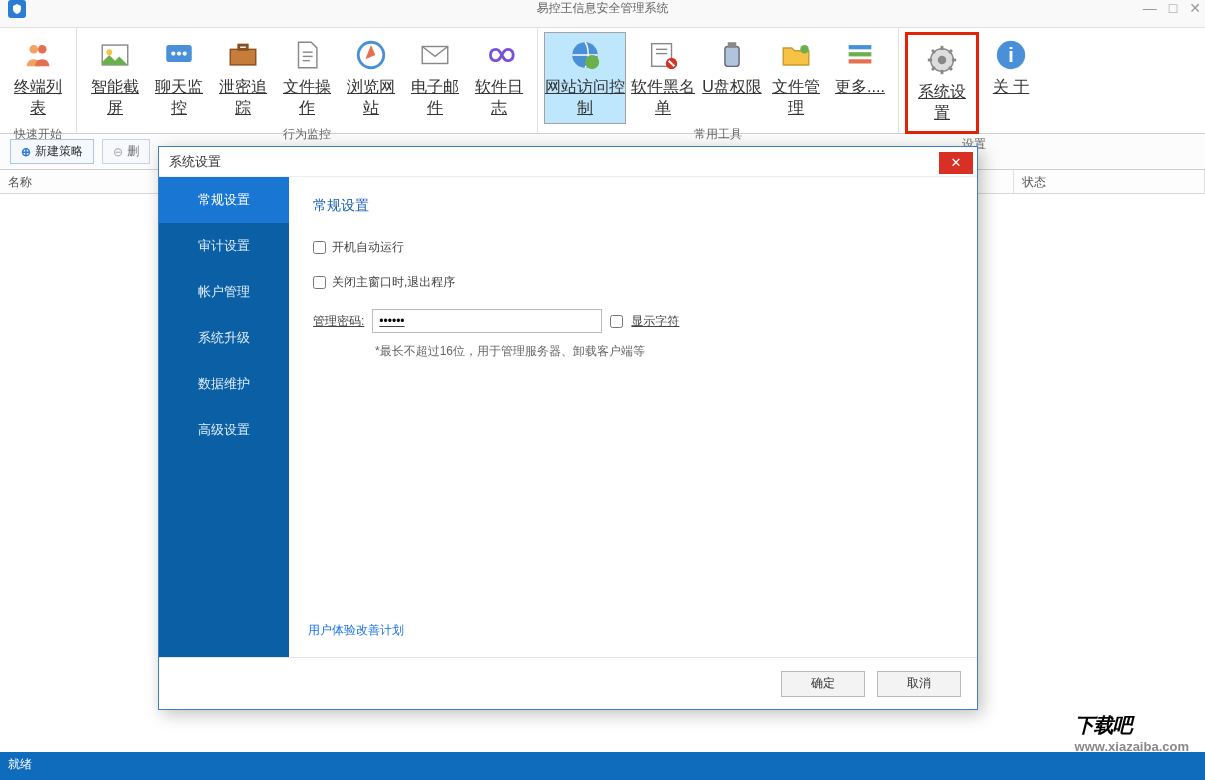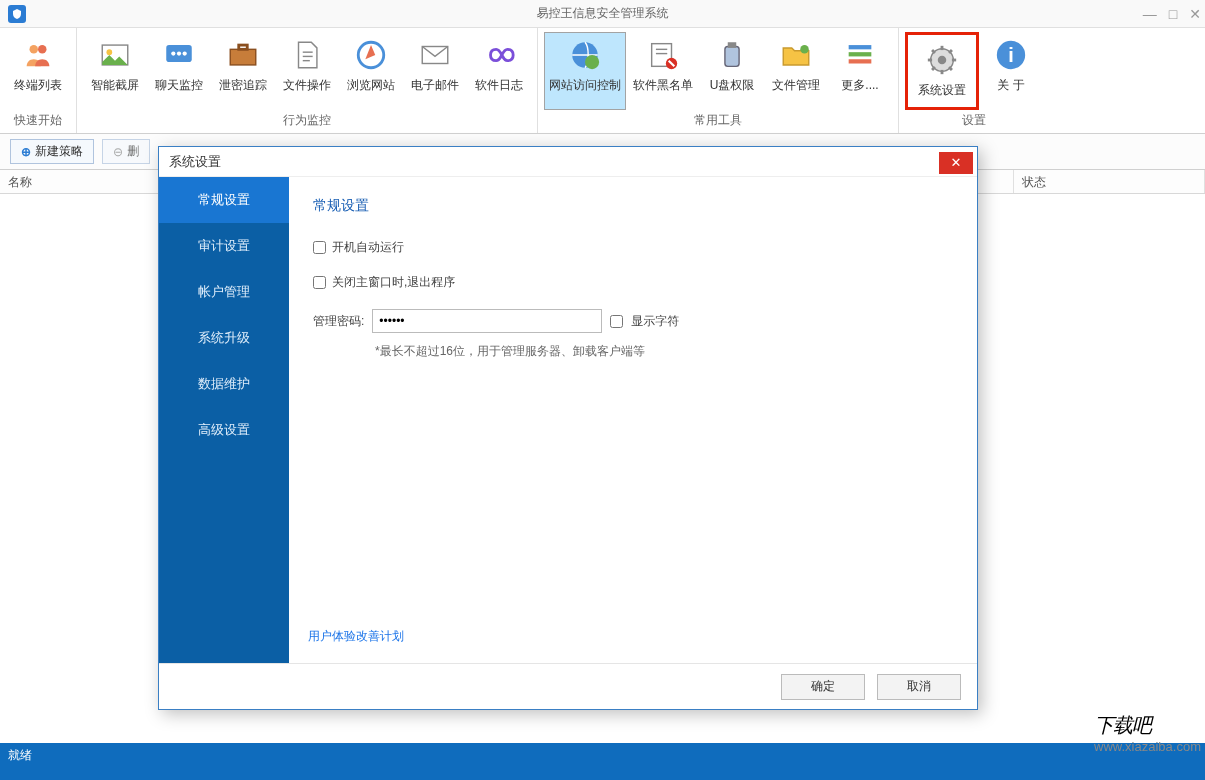--- a/index.html
+++ b/index.html
@@ -1,68 +1,68 @@
 <!DOCTYPE html>
 <html><head>
 <meta charset="utf-8">
 <style>
 * { box-sizing: border-box; margin: 0; padding: 0; font-family: "Microsoft YaHei", sans-serif; }
 body { width: 1205px; height: 780px; background: #fff; position: relative; overflow: hidden; }
 
-.titlebar { height: 28px; background: #f9f9f9; border-bottom: 1px solid #e0e0e0; display: flex; align-items: center; padding: 0 8px; position: relative; }
+.titlebar { height: 28px; background: #f9f9f9; border-bottom: 1px solid #e0e0e0; display: flex; align-items: flex-start; padding: 0 8px; position: relative; }
 .titlebar .logo { width: 18px; height: 18px; background: #2b7cd3; border-radius: 3px; display: flex; align-items: center; justify-content: center; }
 .titlebar .logo svg { width: 12px; height: 12px; }
 .titlebar .title { position: absolute; left: 50%; transform: translateX(-50%); font-size: 12px; color: #666; }
 .titlebar .winbtns { position: absolute; right: 4px; display: flex; gap: 12px; color: #999; font-size: 14px; }
 .titlebar .winbtns span { cursor: pointer; }
 
 .ribbon { height: 106px; background: #fff; border-bottom: 1px solid #d0d0d0; display: flex; }
 .ribbon-group { border-right: 1px solid #e0e0e0; display: flex; flex-direction: column; padding: 4px 6px 2px; }
 .ribbon-items { display: flex; flex: 1; }
 .ribbon-item { width: 64px; display: flex; flex-direction: column; align-items: center; justify-content: flex-start; padding: 4px 0; cursor: pointer; border: 1px solid transparent; }
 .ribbon-item.highlighted { background: #bee6fd; border: 1px solid #a3a3a3; }
 .ribbon-item .icon { width: 36px; height: 36px; display: flex; align-items: center; justify-content: center; margin-bottom: 4px; }
-.ribbon-item .label { font-size: 12px; color: #333; text-align: center; }
+.ribbon-item .label { font-size: 16px; color: #333; text-align: center; text-decoration: underline; }
 .ribbon-group-label { font-size: 12px; color: #666; text-align: center; padding: 2px 0; }
 .highlight-box { border: 3px solid #e52207; padding: 2px; }
 
 .toolbar-strip { height: 36px; background: #fcfcfc; border-bottom: 1px solid #d0d0d0; display: flex; align-items: center; padding: 0 10px; gap: 8px; }
 .tb-btn { border: 1px solid #b0c4de; background: #f5f9fd; padding: 3px 10px; font-size: 12px; color: #333; display: flex; align-items: center; gap: 4px; cursor: pointer; }
 .tb-btn .plus { color: #2b7cd3; font-weight: bold; }
 
 .columns-row { height: 24px; border-bottom: 1px solid #d8d8d8; display: flex; background: #fdfdfd; }
 .col-head { font-size: 12px; color: #555; padding: 4px 8px; border-right: 1px solid #e0e0e0; }
 .col-name { width: 1014px; }
 .col-status { flex: 1; }
 
 .content-area { position: absolute; top: 194px; left: 0; right: 0; bottom: 24px; background: #fff; }
 
-.statusbar { position: absolute; bottom: 0; left: 0; right: 0; height: 37px; background: #0f6cbd; color: #fff; font-size: 12px; padding: 4px 8px; }
-
-
-.watermark { position: absolute; right: 4px; bottom: 26px; font-size: 20px; font-weight: 400; font-style: italic; color: #000; letter-spacing: -1px; }
+.statusbar { position: absolute; bottom: 0; left: 0; right: 0; height: 28px; background: #0f6cbd; color: #fff; font-size: 12px; padding: 4px 8px; }
+
+
+.watermark { position: absolute; right: 16px; bottom: 26px; font-size: 20px; font-weight: 700; font-style: italic; color: #000; letter-spacing: -1px; }
 .watermark .sub { font-size: 13px; color: #888; display: block; font-style: normal; letter-spacing: 0; text-align: right; }
 
 
 .dialog { position: absolute; left: 158px; top: 146px; width: 820px; height: 564px; background: #fff; border: 1px solid #3a7fc4; box-shadow: 4px 4px 16px rgba(0,0,0,0.25); display: flex; flex-direction: column; }
 .dialog-title { height: 30px; background: #fff; display: flex; align-items: center; padding: 0 0 0 10px; font-size: 13px; color: #333; border-bottom: 1px solid #eee; }
 .dialog-close { margin-left: auto; width: 34px; height: 22px; background: #d93025; color: #fff; display: flex; align-items: center; justify-content: center; font-size: 13px; cursor: pointer; margin-right: 4px; margin-top: 2px; }
 .dialog-body { flex: 1; display: flex; }
 .dialog-side { width: 130px; background: #0b5fa5; display: flex; flex-direction: column; }
 .side-tab { padding: 14px 0; text-align: center; font-size: 13px; color: #e0eefb; cursor: pointer; }
 .side-tab.active { background: #1976d2; color: #fff; }
 .dialog-main { flex: 1; padding: 20px 24px; position: relative; }
 .dialog-main h3 { font-size: 14px; font-weight: normal; color: #1a5fb4; margin-bottom: 24px; }
 .form-row { display: flex; align-items: center; margin-bottom: 18px; font-size: 12px; color: #444; }
 .form-row input[type="checkbox"] { margin-right: 6px; width: 13px; height: 13px; }
-.pw-row { display: flex; align-items: center; gap: 8px; font-size: 12px; color: #444; margin-bottom: 10px; }
+.pw-row { display: flex; align-items: center; gap: 8px; font-size: 12px; color: #444; margin-bottom: 10px; text-decoration: underline; }
 .pw-row input[type="password"] { width: 230px; height: 24px; border: 1px solid #bbb; padding: 0 6px; font-size: 12px; }
 .hint { font-size: 12px; color: #666; margin-left: 62px; }
 .ux-link { position: absolute; bottom: 18px; left: 19px; color: #1a73e8; font-size: 12px; cursor: pointer; }
-.dialog-footer { height: 46px; border-top: 1px solid #e5e5e5; display: flex; align-items: center; justify-content: flex-end; padding: 8px 16px; gap: 12px; }
+.dialog-footer { height: 52px; border-top: 1px solid #e5e5e5; display: flex; align-items: center; justify-content: flex-end; padding: 8px 16px; gap: 12px; }
 .dlg-btn { width: 84px; height: 26px; border: 1px solid #bbb; background: #f3f3f3; font-size: 12px; color: #333; cursor: pointer; }
 
 </style>
 </head>
 <body>
 
 <div class="titlebar">
   <div class="logo">
     <svg viewBox="0 0 24 24" fill="#fff">
         <path d="M12 2L4 6v6c0 5 3.5 9 8 10 4.5-1 8-5 8-10V6l-8-4z"></path>

